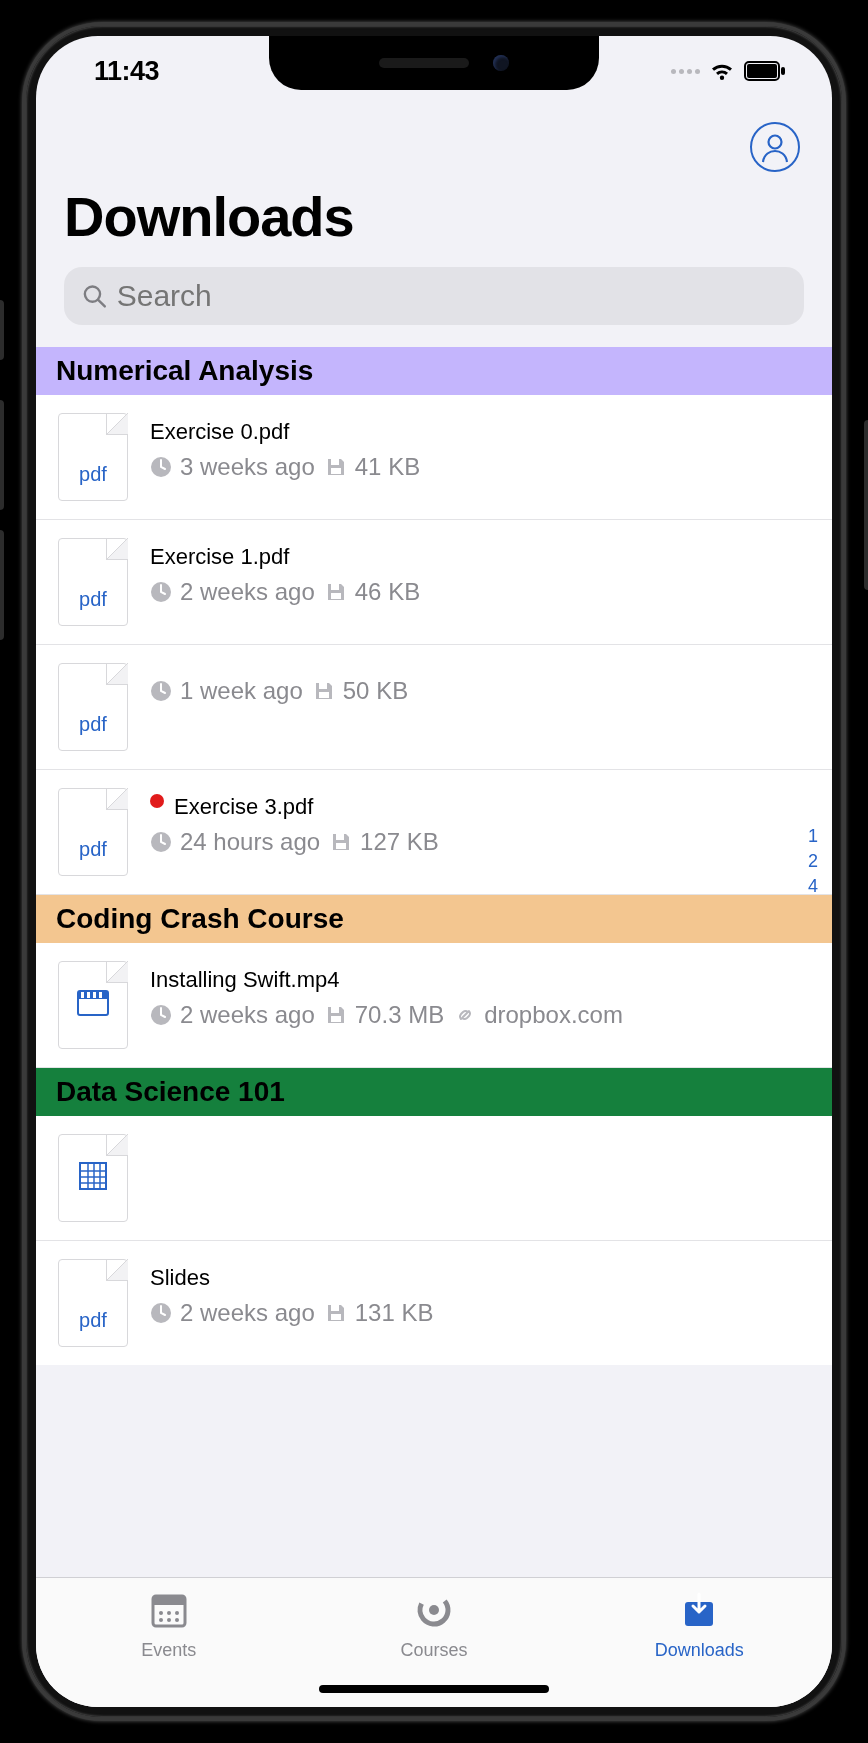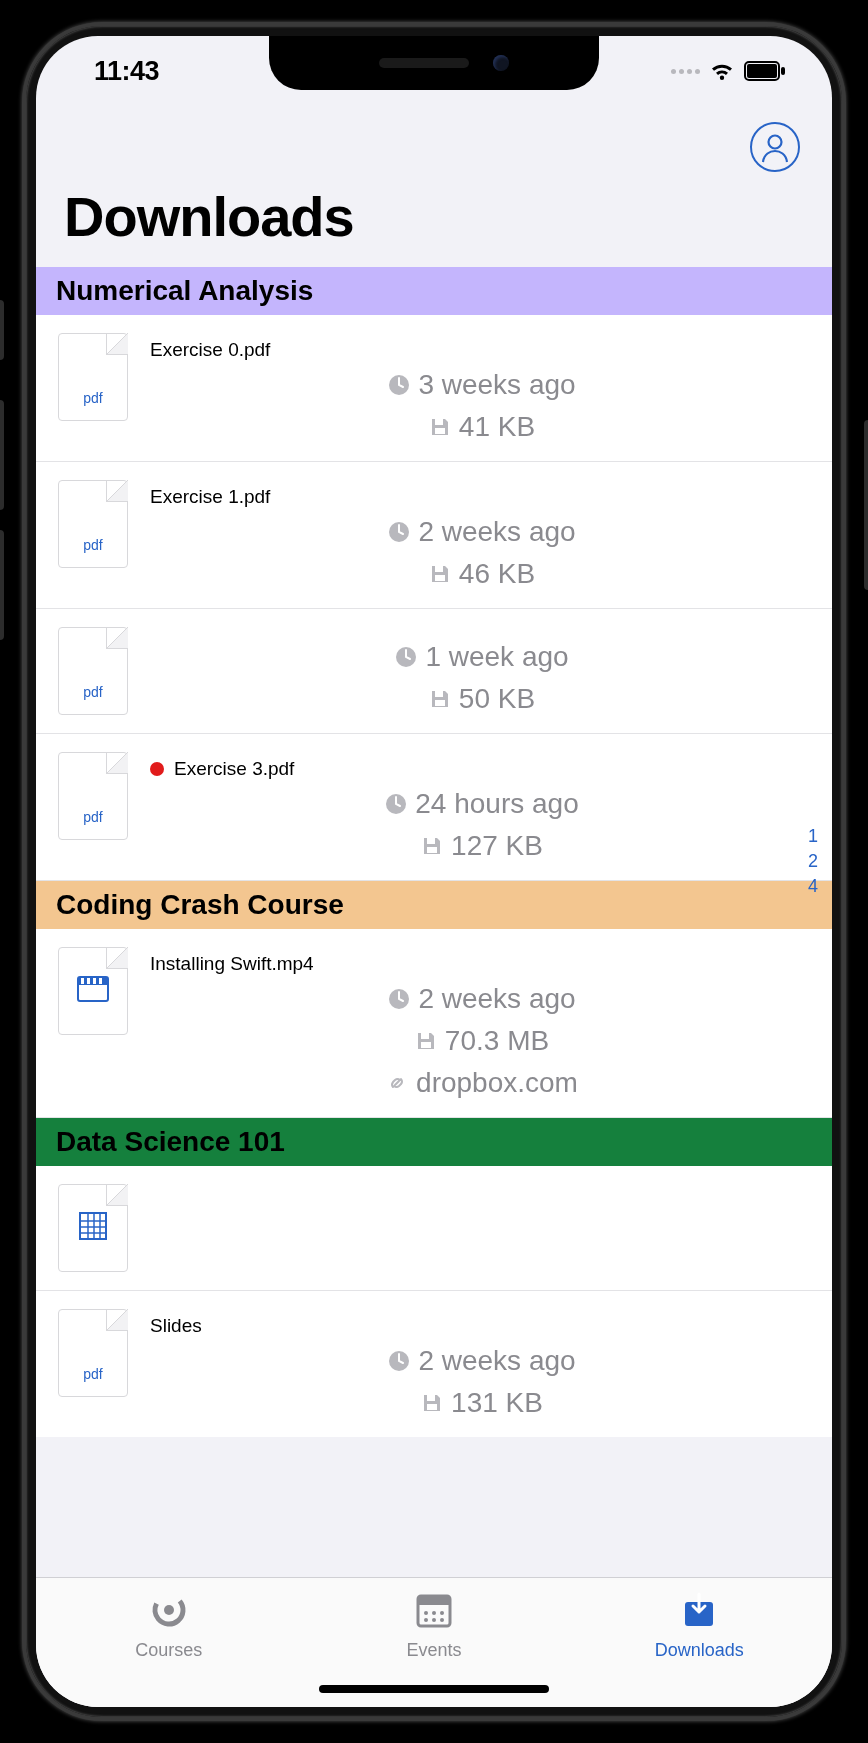--- a/index.html
+++ b/index.html
@@ -70,26 +70,26 @@
   .file-icon {
     width: 70px; height: 88px; background:#fff; border:1px solid #d8d8db;
     border-radius: 4px; position:relative; flex-shrink:0;
     display:flex; align-items:center; justify-content:center;
   }
   .file-icon .fold {
     position:absolute; top:-1px; right:-1px; width:22px; height:22px;
     background: linear-gradient(135deg, transparent 48%, #d8d8db 50%, #f2f2f4 52%);
     border-left:1px solid #d8d8db; border-bottom:1px solid #d8d8db;
   }
-  .file-icon .ext { font-size: 14px; color:#2864c7; position:absolute; bottom:14px; left:0; right:0; text-align:center; }
+  .file-icon .ext { font-size: 20px; color:#2864c7; position:absolute; bottom:14px; left:0; right:0; text-align:center; }
   .file-icon .glyph { color:#2864c7; }
   .file-info { flex:1; padding-top:6px; }
-  .file-title { font-size: 19px; color:#000; display:flex; align-items:center; gap:10px; }
+  .file-title { font-size: 22px; color:#000; display:flex; align-items:flex-start; gap:10px; }
   .file-title .dot { width:14px; height:14px; border-radius:50%; display:inline-block; }
-  .file-meta { margin-top:8px; font-size: 28px; color:#8a8a8f; display:flex; align-items:center; flex-wrap:wrap; gap:10px;flex-direction:column; }
+  .file-meta { margin-top:8px; font-size: 24px; color:#8a8a8f; display:flex; align-items:center; flex-wrap:wrap; gap:10px; }
   .meta-item { display:flex; align-items:center; gap:8px; }
   .meta-item svg { flex-shrink:0; }
 
   .index-rail {
     position:absolute; right:14px; top:790px; display:flex; flex-direction:column;
     font-size:18px; color:#2864c7; font-weight:500; gap:4px; z-index:30; text-align:center;
   }
 
   .tab-bar {
     position:absolute; bottom:0; left:0; right:0; height:130px; background:#fafafa;
@@ -147,20 +147,27 @@
       <div class="header">
         <div class="profile-row">
           <button class="profile-btn">
             <svg width="34" height="34" viewBox="0 0 34 34">
               <circle cx="17" cy="12" r="6.5" fill="none" stroke="#2864c7" stroke-width="2.2"></circle>
               <path d="M5 32c1-8 7-11 12-11s11 3 12 11" fill="none" stroke="#2864c7" stroke-width="2.2"></path>
             </svg>
           </button>
         </div>
         <h1 class="title">Downloads</h1>
+        <div class="search-bar">
+          <svg width="26" height="26" viewBox="0 0 26 26">
+            <circle cx="11" cy="11" r="8" fill="none" stroke="#7d7d82" stroke-width="2.5"></circle>
+            <line x1="17" y1="17" x2="24" y2="24" stroke="#7d7d82" stroke-width="2.5" stroke-linecap="round"></line>
+          </svg>
+          <input class="search-input" type="text" placeholder="Search" style="">
+        </div>
       </div>
 
       <div class="list" id="list">
           <div class="section-header" style="background: #c4b5fd;">Numerical Analysis</div>
           <div class="file-row">
             <div class="file-icon">
               <div class="fold"></div>
               <div class="ext">pdf</div>
             </div>
             <div class="file-info">
@@ -355,40 +362,40 @@
           </div>
         </div>
 
       <div class="index-rail" id="index-rail">
           <span>1</span>
           <span>2</span>
           <span>4</span>
         </div>
 
       <div class="tab-bar" id="tab-bar">
-          <div class="tab inactive">
-            <div><svg width="44" height="44" viewBox="0 0 44 44">
-                <circle cx="22" cy="22" r="14" fill="none" stroke="#8a8a8f" stroke-width="5" stroke-dasharray="60 30" transform="rotate(-40 22 22)"></circle>
-                <circle cx="22" cy="22" r="5" fill="#8a8a8f"></circle>
-              </svg></div>
-            <div class="tab-label">Courses</div>
-          </div>
           <div class="tab inactive">
             <div><svg width="44" height="44" viewBox="0 0 44 44">
                 <rect x="6" y="8" width="32" height="30" rx="3" fill="none" stroke="#8a8a8f" stroke-width="3"></rect>
                 <rect x="6" y="8" width="32" height="9" fill="#8a8a8f"></rect>
                 <circle cx="14" cy="25" r="2" fill="#8a8a8f"></circle>
                 <circle cx="22" cy="25" r="2" fill="#8a8a8f"></circle>
                 <circle cx="30" cy="25" r="2" fill="#8a8a8f"></circle>
                 <circle cx="14" cy="32" r="2" fill="#8a8a8f"></circle>
                 <circle cx="22" cy="32" r="2" fill="#8a8a8f"></circle>
                 <circle cx="30" cy="32" r="2" fill="#8a8a8f"></circle>
               </svg></div>
             <div class="tab-label">Events</div>
           </div>
+          <div class="tab inactive">
+            <div><svg width="44" height="44" viewBox="0 0 44 44">
+                <circle cx="22" cy="22" r="14" fill="none" stroke="#8a8a8f" stroke-width="5" stroke-dasharray="60 30" transform="rotate(-40 22 22)"></circle>
+                <circle cx="22" cy="22" r="5" fill="#8a8a8f"></circle>
+              </svg></div>
+            <div class="tab-label">Courses</div>
+          </div>
           <div class="tab active">
             <div><svg width="44" height="44" viewBox="0 0 44 44">
                 <rect x="8" y="14" width="28" height="24" rx="3" fill="#2864c7"></rect>
                 <path d="M22 6v18m0 0l-6-6m6 6l6-6" stroke="#fff" stroke-width="3" fill="none" stroke-linecap="round" stroke-linejoin="round"></path>
               </svg></div>
             <div class="tab-label">Downloads</div>
           </div>
         </div>
 
       <div class="home-indicator"></div>

